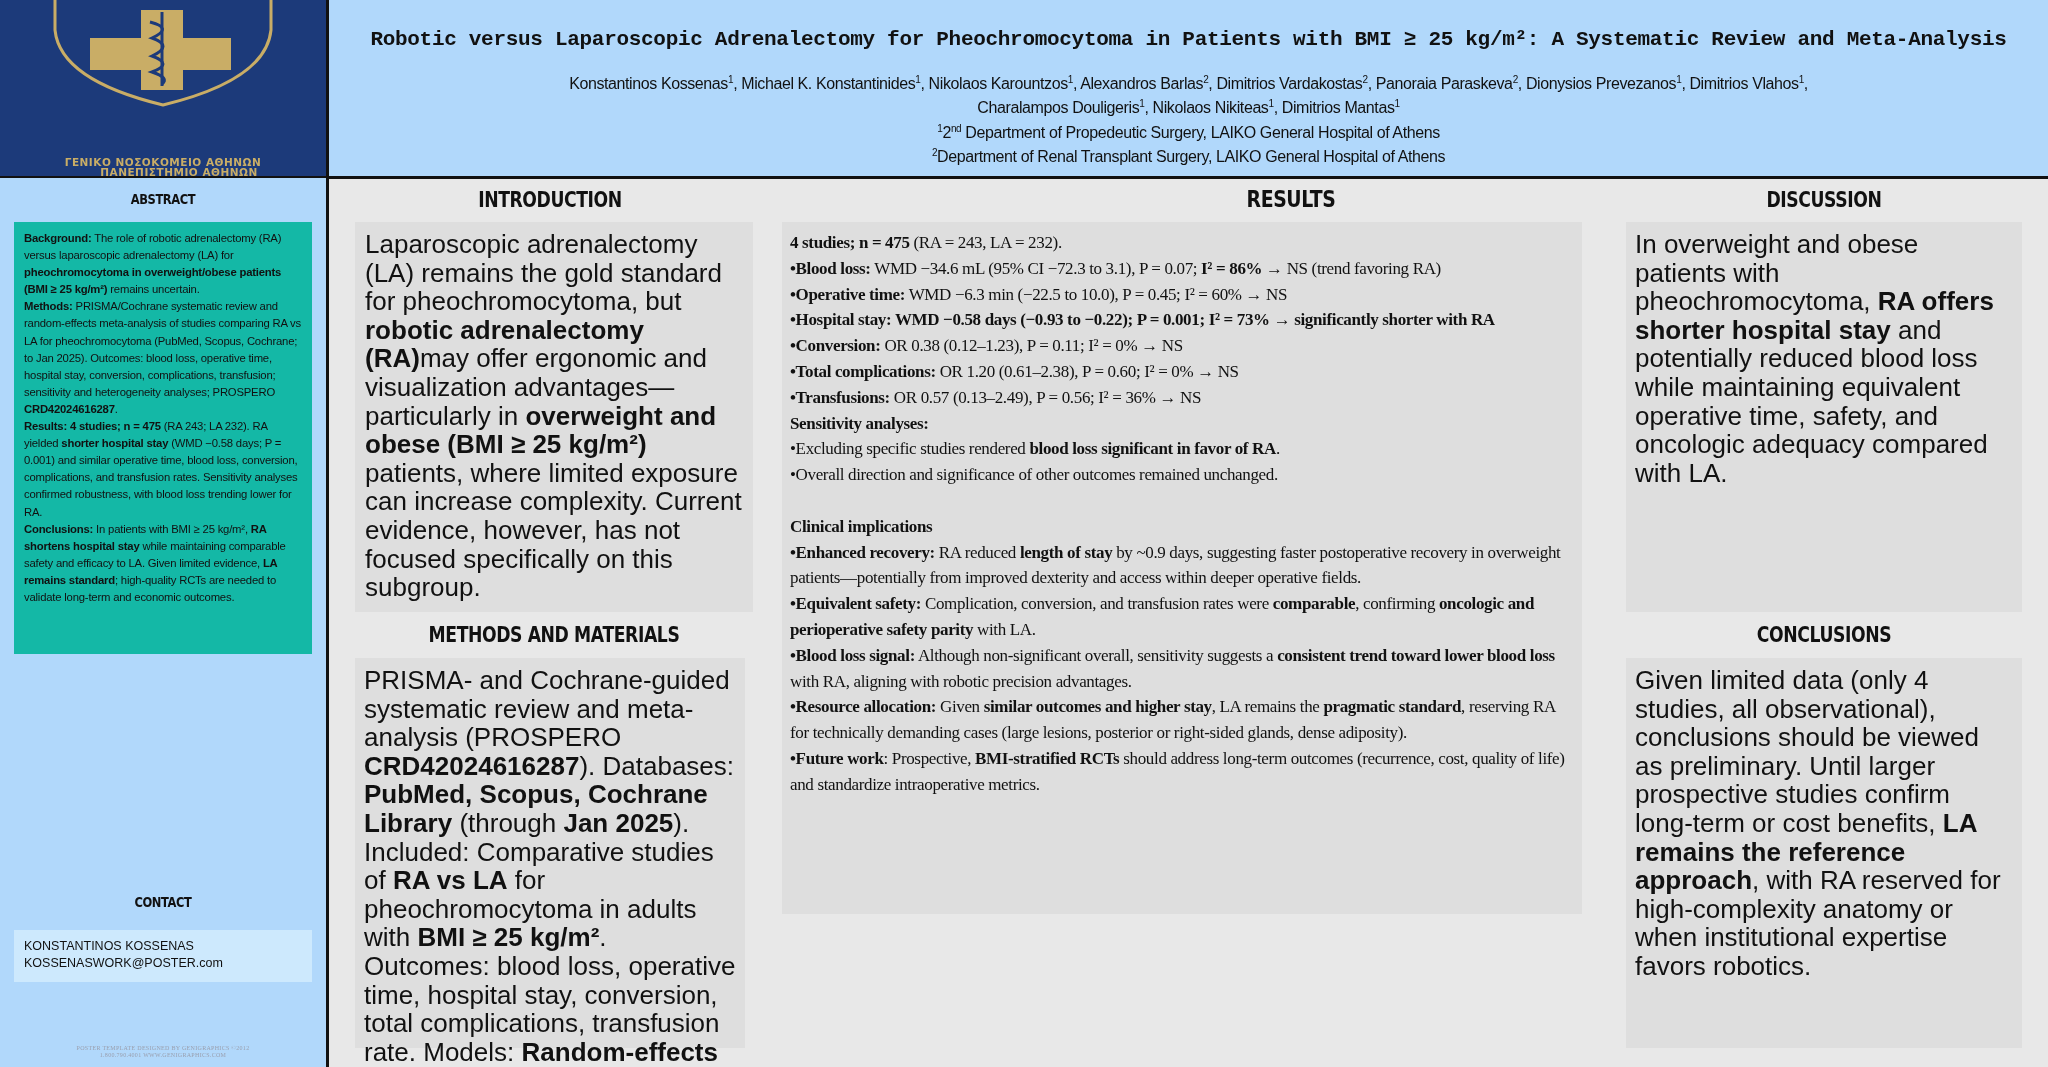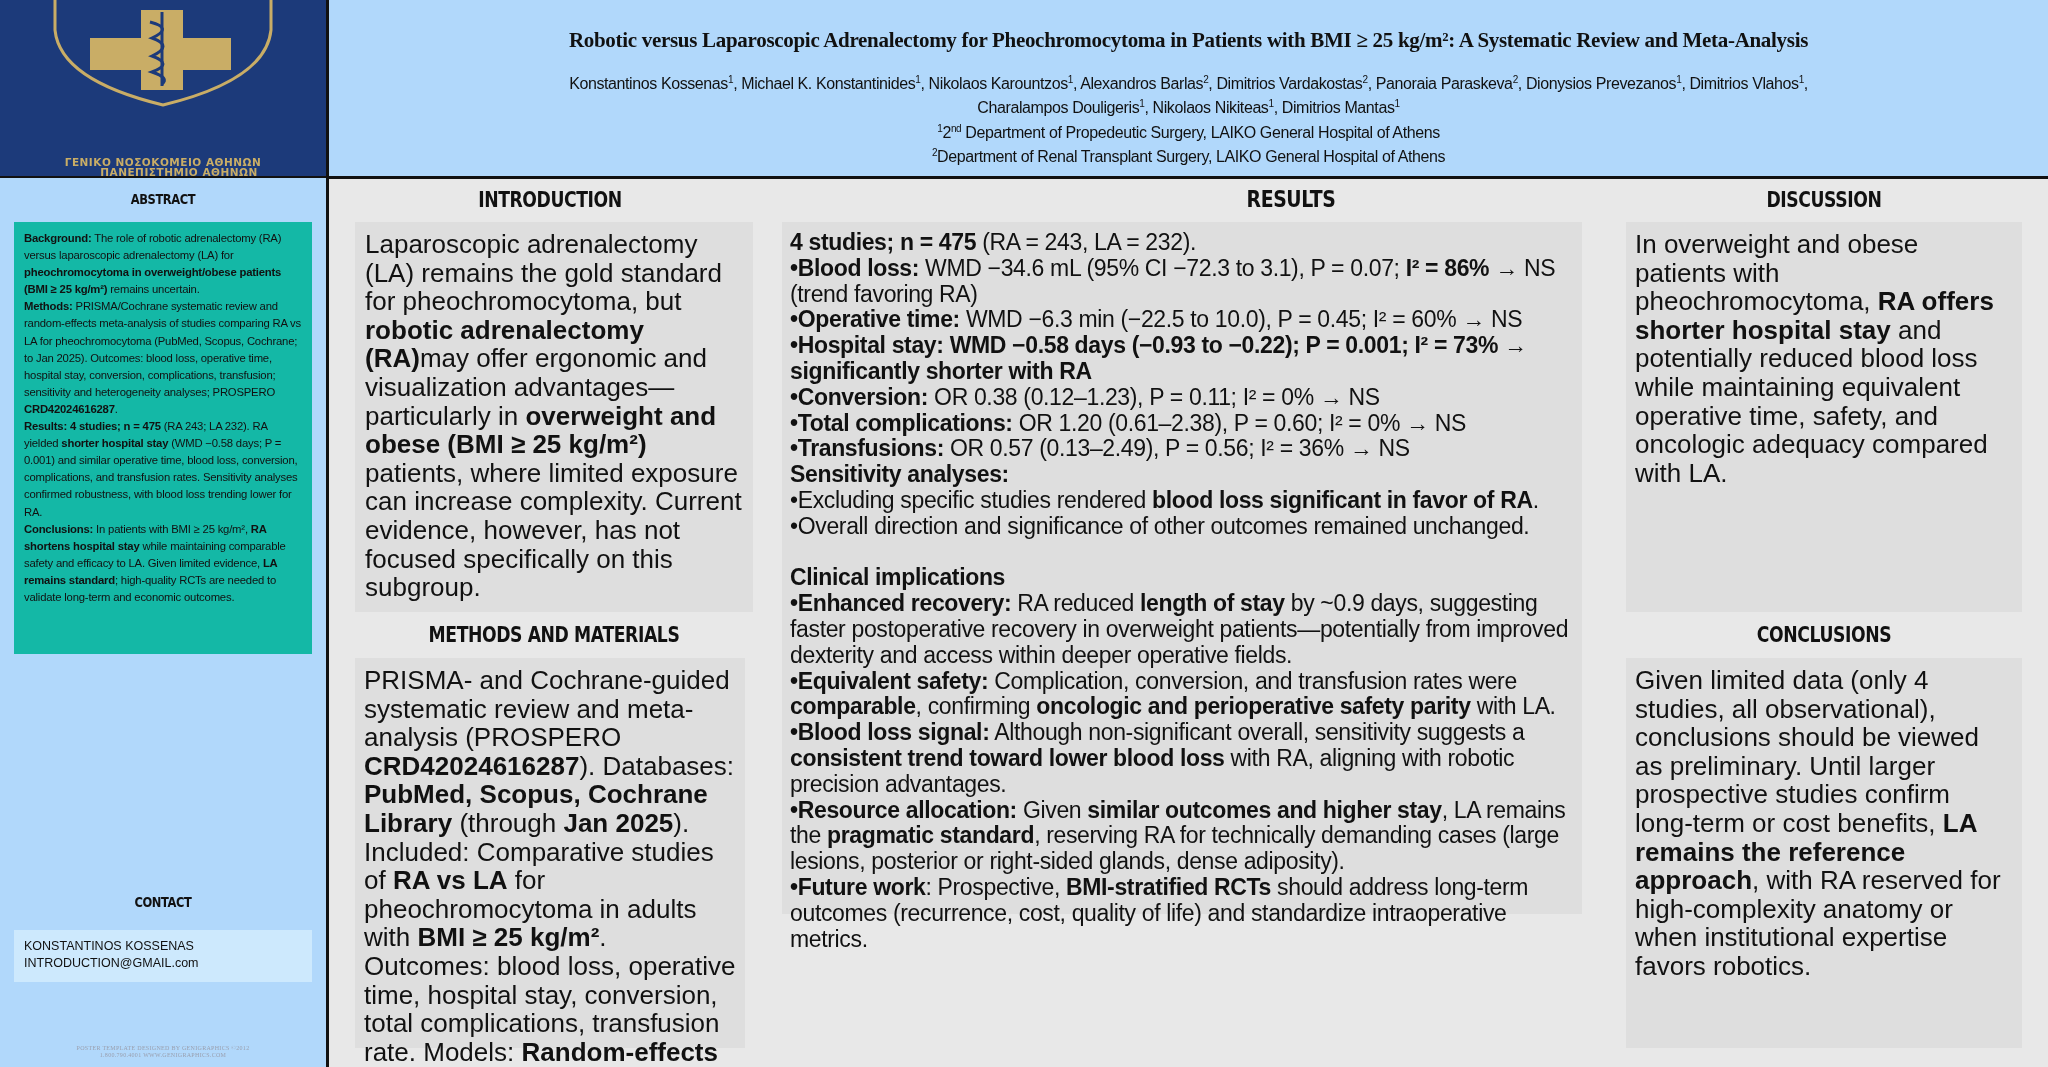--- a/index.html
+++ b/index.html
@@ -8,37 +8,37 @@
 
   
   .left-col { position: absolute; left: 0; top: 0; width: 326px; height: 1067px; background: #b1d8fb; }
   .logo-box { position: absolute; left: 0; top: 0; width: 326px; height: 177px; background: #1c3a7a; overflow: hidden; }
   .vline { position: absolute; left: 326px; top: 0; width: 3px; height: 1067px; background: #111; }
   .hline { position: absolute; left: 326px; top: 176px; width: 1722px; height: 3px; background: #111; }
   .logo-bottomline { position: absolute; left: 0; top: 176px; width: 326px; height: 2px; background: #111; }
 
   
   .header { position: absolute; left: 329px; top: 0; width: 1719px; height: 176px; background: #b1d8fb; text-align: center; }
-  .title { position: absolute; left: 0; width: 100%; top: 28px; font-family: Liberation Serif, serif; font-weight: bold; font-size: 21px; letter-spacing: -0.3px; }
+  .title { position: absolute; left: 0; width: 100%; top: 28px; font-family: Liberation Mono, monospace; font-weight: bold; font-size: 21px; letter-spacing: -0.3px; }
   .authors { position: absolute; left: 0; width: 100%; top: 70px; font-size: 16px; line-height: 20px; letter-spacing: -0.4px; }
   .authors sup, .affil sup { font-size: 10px; }
   .affil { font-size: 16px; line-height: 20px; letter-spacing: -0.4px; }
 
   
   .sec-h { position: absolute; font-family: "Liberation Sans Narrow", "DejaVu Sans", sans-serif; font-weight: 900; text-align: center; letter-spacing: -0.5px; transform: scaleX(0.82); transform-origin: center; }
   .sec-h.small { font-size: 14px; }
   .sec-h.big { font-size: 21px; }
 
   .abstract-box { position: absolute; left: 14px; top: 222px; width: 298px; height: 432px; background: #14b8a6; padding: 8px 10px; font-size: 11.3px; line-height: 17.1px; letter-spacing: -0.2px; }
   .contact-box { position: absolute; left: 14px; top: 930px; width: 298px; height: 52px; background: #cde9fd; padding: 8px 10px; font-size: 12.5px; line-height: 17px; }
   .footer-credit { position: absolute; left: 0; width: 326px; top: 1045px; text-align: center; font-family: "Liberation Serif", serif; font-size: 6px; color: #9aa0b0; line-height: 7px; letter-spacing: 0.3px; }
 
   .panel { position: absolute; background: #dedede; }
   .panel-text { font-size: 26px; line-height: 28.6px; color: #111; }
-  .results-text { font-size: 23px; line-height: 25.8px; letter-spacing: -0.35px; font-family: Liberation Sans, sans-serif; }
+  .results-text { font-size: 17px; line-height: 25.8px; letter-spacing: -0.35px; font-family: Liberation Serif, serif; }
   b { font-weight: bold; }
 </style>
 </head>
 <body>
 
 <div class="left-col"></div>
 
 <div class="logo-box">
   <svg width="326" height="177" viewBox="0 0 326 177" style="position:absolute;left:0;top:0;">
     <path d="M55 0 L55 30 Q60 80 163 105 Q266 80 271 30 L271 0" fill="none" stroke="#c9ad66" stroke-width="3"></path>
@@ -56,21 +56,21 @@
 <div class="abstract-box">
   <b>Background:</b><span> The role of robotic adrenalectomy (RA) versus laparoscopic adrenalectomy (LA) for </span><b>pheochromocytoma in overweight/obese patients (BMI ≥ 25 kg/m²)</b><span> remains uncertain.</span><br>
   <b>Methods:</b><span> PRISMA/Cochrane systematic review and random-effects meta-analysis of studies comparing RA vs LA for pheochromocytoma (PubMed, Scopus, Cochrane; to Jan 2025). Outcomes: blood loss, operative time, hospital stay, conversion, complications, transfusion; sensitivity and heterogeneity analyses; PROSPERO </span><b>CRD42024616287</b><span>.</span><br>
   <b>Results: 4 studies; n = 475</b><span> (RA 243; LA 232). RA yielded </span><b>shorter hospital stay</b><span> (WMD −0.58 days; P = 0.001) and similar operative time, blood loss, conversion, complications, and transfusion rates. Sensitivity analyses confirmed robustness, with blood loss trending lower for RA.</span><br>
   <b>Conclusions:</b><span> In patients with BMI ≥ 25 kg/m², </span><b>RA shortens hospital stay</b><span> while maintaining comparable safety and efficacy to LA. Given limited evidence, </span><b>LA remains standard</b><span>; high-quality RCTs are needed to validate long-term and economic outcomes.</span>
 </div>
 
 <div class="sec-h small" style="left:0;width:326px;top:894px;">CONTACT</div>
 <div class="contact-box">
   <div>KONSTANTINOS KOSSENAS</div>
-  <div>INTRODUCTION@GMAIL.com</div>
+  <div>KOSSENASWORK@POSTER.com</div>
 </div>
 <div class="footer-credit">
   <div>POSTER TEMPLATE DESIGNED BY GENIGRAPHICS ©2012</div>
   <div>1.800.790.4001    WWW.GENIGRAPHICS.COM</div>
 </div>
 
 <div class="vline"></div>
 
 <div class="header">
   <div class="title">Robotic versus Laparoscopic Adrenalectomy for Pheochromocytoma in Patients with BMI ≥ 25 kg/m²: A Systematic Review and Meta-Analysis</div>

